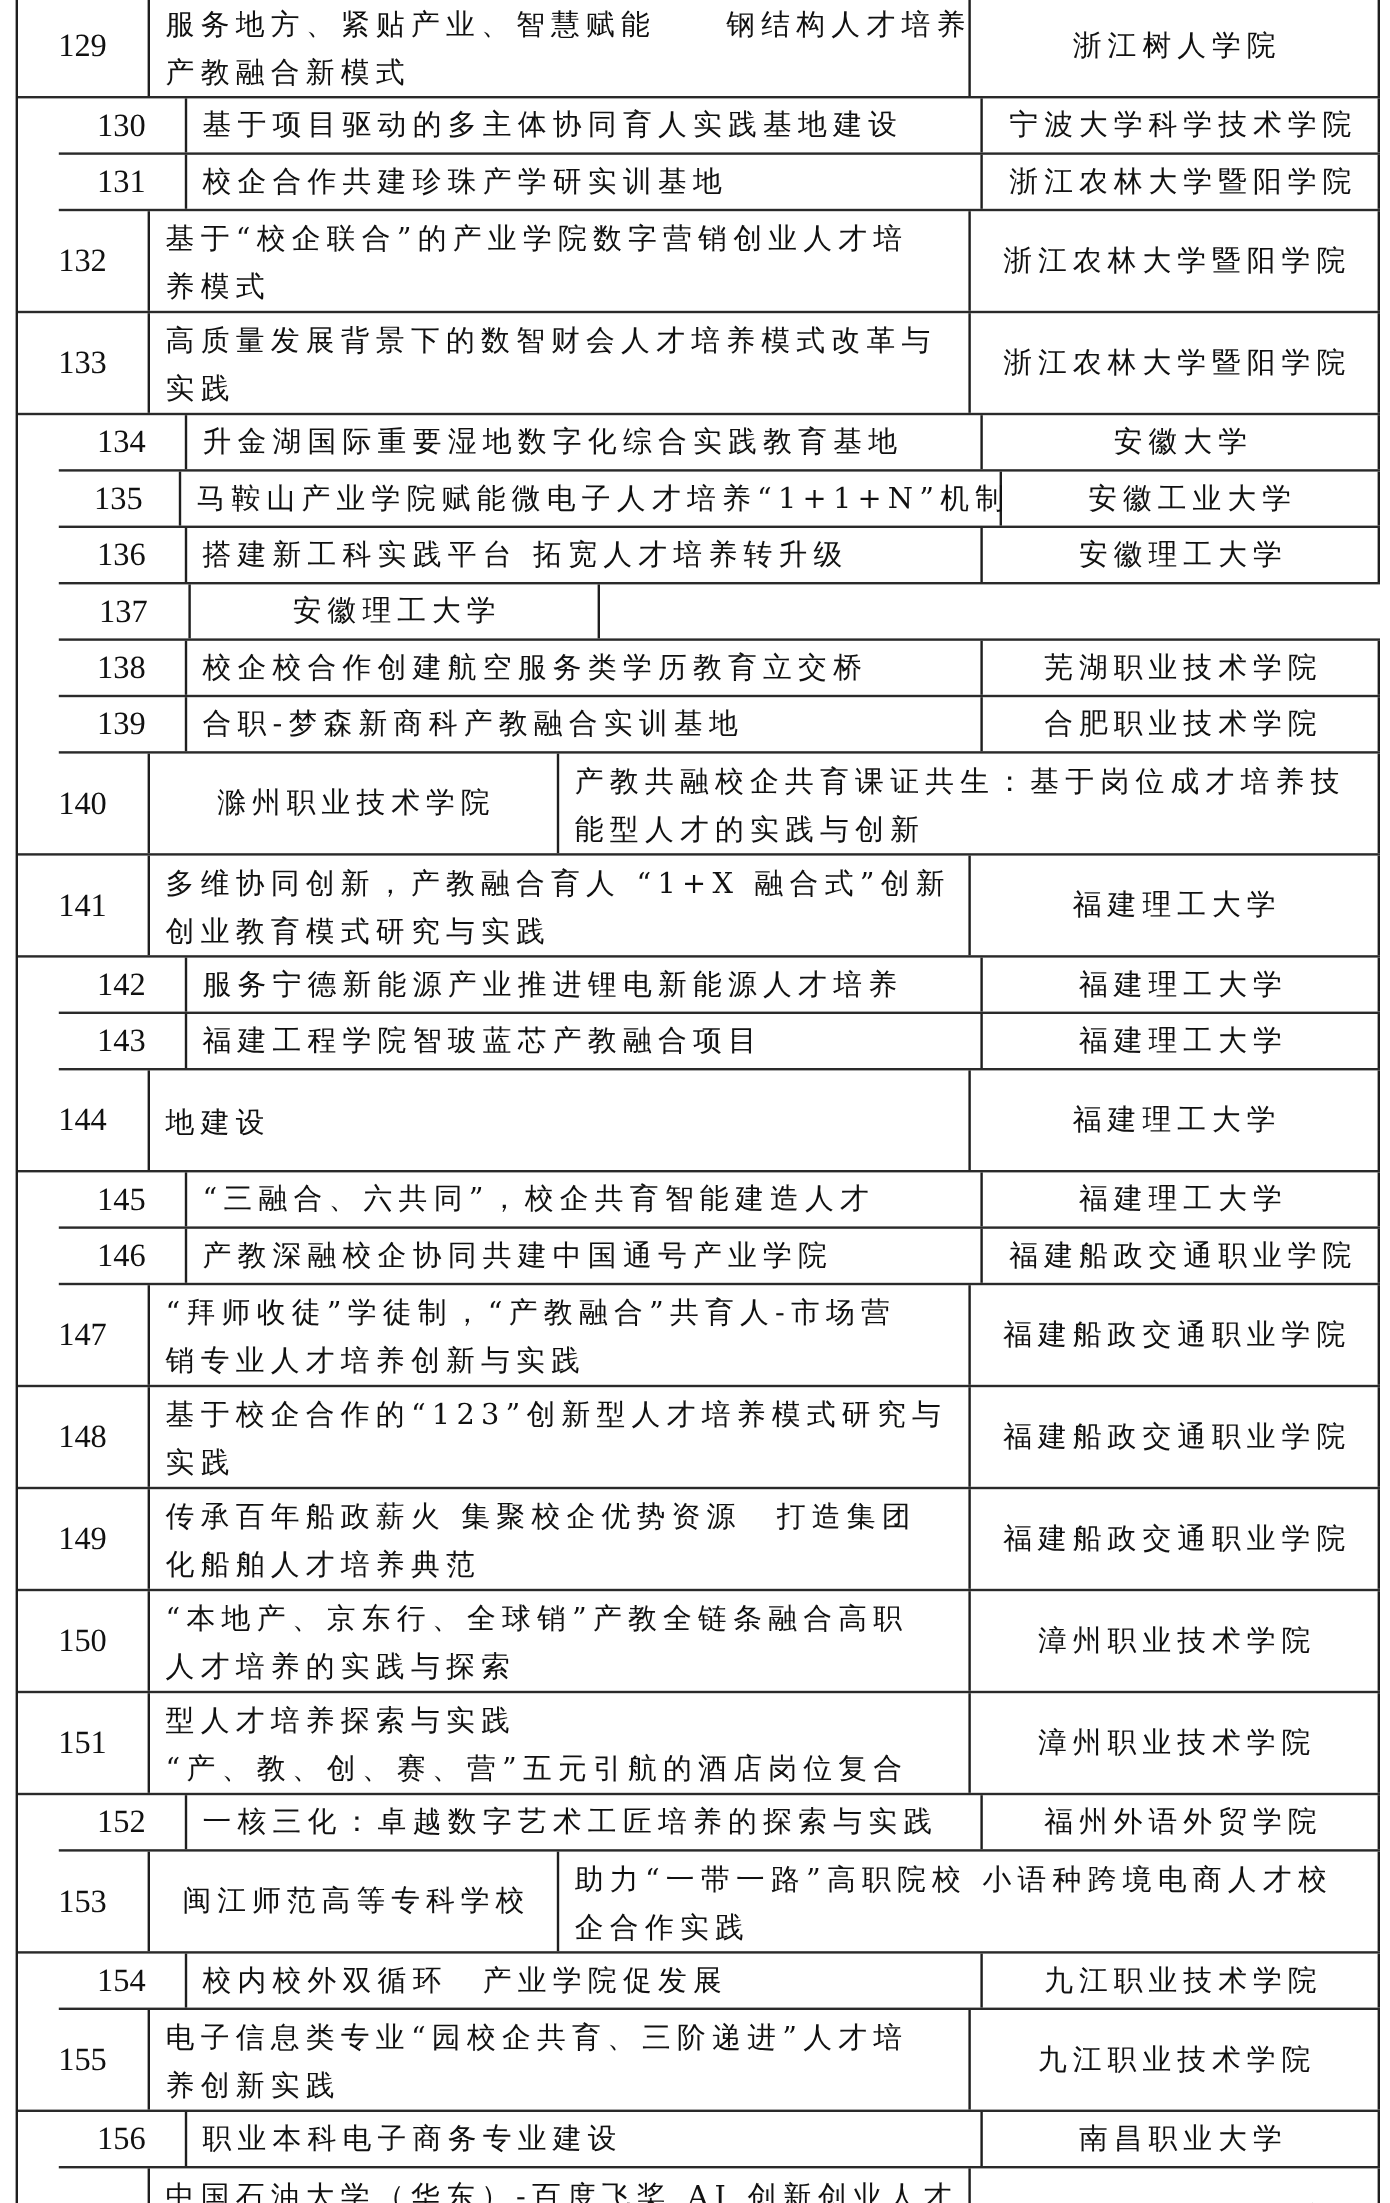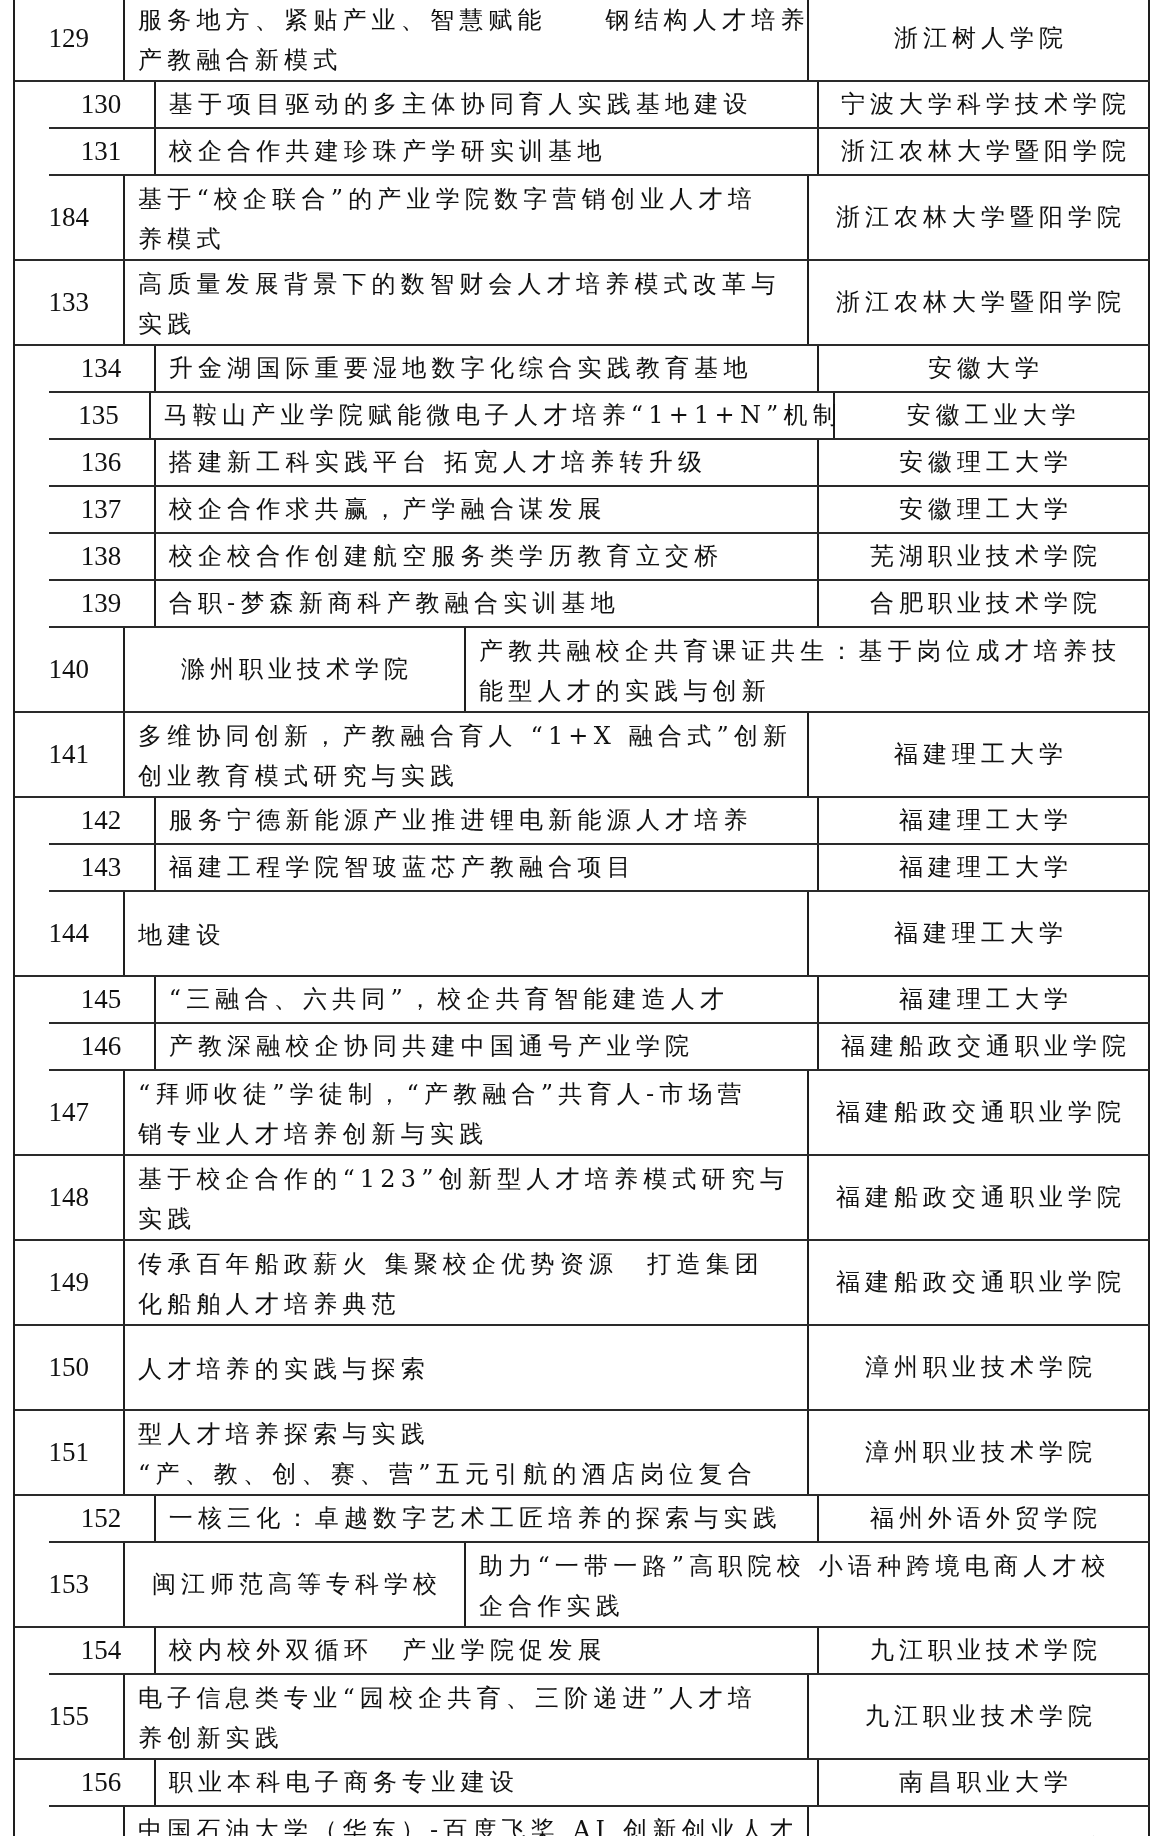--- a/index.html
+++ b/index.html
@@ -64,21 +64,21 @@
   </div>
       <div class="row single">
     <div class="cell c-no">131</div>
     <div class="cell c-title">
       <span class="title-line">校企合作共建珍珠产学研实训基地</span>
 
     </div>
     <div class="cell c-inst">浙江农林大学暨阳学院</div>
   </div>
       <div class="row double">
-    <div class="cell c-no">184</div>
+    <div class="cell c-no">132</div>
     <div class="cell c-title">
       <span class="title-line">基于“校企联合”的产业学院数字营销创业人才培</span>
       <span class="title-line">养模式</span>
     </div>
     <div class="cell c-inst">浙江农林大学暨阳学院</div>
   </div>
       <div class="row double">
     <div class="cell c-no">133</div>
     <div class="cell c-title">
       <span class="title-line">高质量发展背景下的数智财会人才培养模式改革与</span>
@@ -105,24 +105,20 @@
       <div class="row single">
     <div class="cell c-no">136</div>
     <div class="cell c-title">
       <span class="title-line">搭建新工科实践平台 拓宽人才培养转升级</span>
 
     </div>
     <div class="cell c-inst">安徽理工大学</div>
   </div>
       <div class="row single">
     <div class="cell c-no">137</div>
-    <div class="cell c-title">
-      <span class="title-line">校企合作求共赢，产学融合谋发展</span>
-
-    </div>
     <div class="cell c-inst">安徽理工大学</div>
   </div>
       <div class="row single">
     <div class="cell c-no">138</div>
     <div class="cell c-title">
       <span class="title-line">校企校合作创建航空服务类学历教育立交桥</span>
 
     </div>
     <div class="cell c-inst">芜湖职业技术学院</div>
   </div>
@@ -209,20 +205,21 @@
     <div class="cell c-no">149</div>
     <div class="cell c-title">
       <span class="title-line">传承百年船政薪火 集聚校企优势资源　打造集团</span>
       <span class="title-line">化船舶人才培养典范</span>
     </div>
     <div class="cell c-inst">福建船政交通职业学院</div>
   </div>
       <div class="row double">
     <div class="cell c-no">150</div>
     <div class="cell c-title">
+      <span class="title-line">“本地产、京东行、全球销”产教全链条融合高职</span>
       <span class="title-line">人才培养的实践与探索</span>
     </div>
     <div class="cell c-inst">漳州职业技术学院</div>
   </div>
       <div class="row double">
     <div class="cell c-no">151</div>
     <div class="cell c-title">
       <span class="title-line">型人才培养探索与实践</span>
       <span class="title-line">“产、教、创、赛、营”五元引航的酒店岗位复合</span>
     </div>

